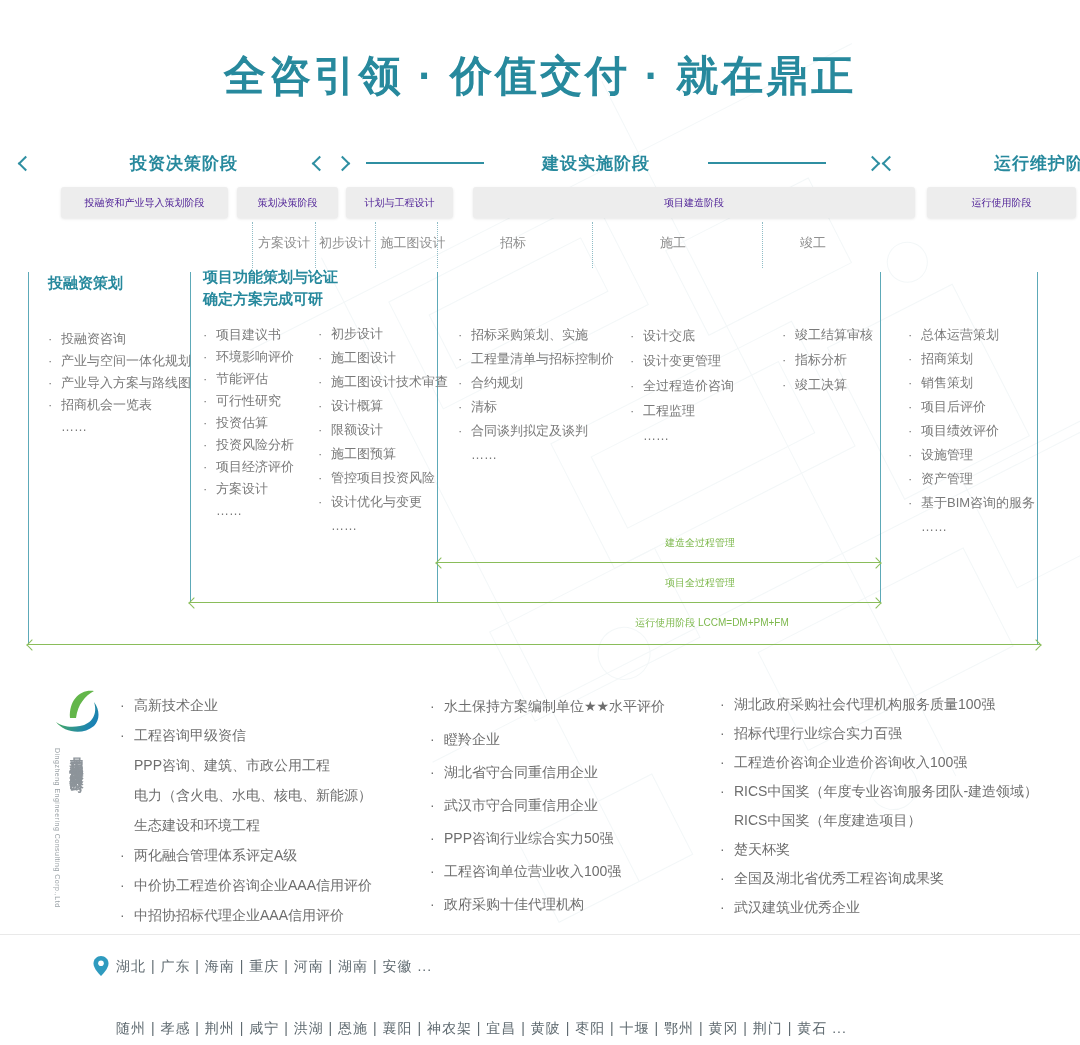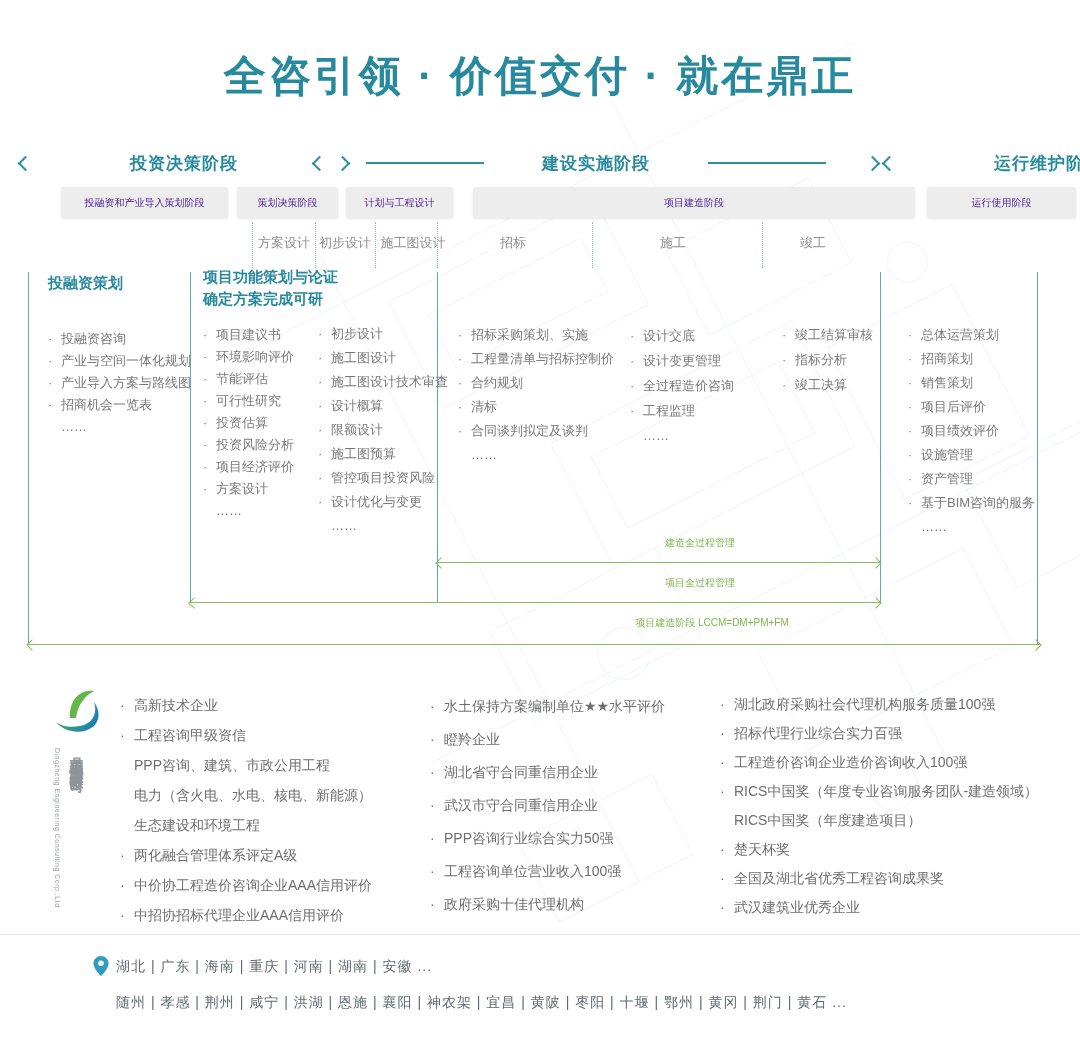--- a/index.html
+++ b/index.html
@@ -353,21 +353,21 @@
           <span class="d"></span>
           <span class="t">……</span>
         </div>
       </div>
   </div>
 
   <div class="mgmt-label" style="left:700px;top:536px;">建造全过程管理</div>
   <div class="garrow" style="left:437px;top:562px;width:443px;"></div>
   <div class="mgmt-label" style="left:700px;top:576px;">项目全过程管理</div>
   <div class="garrow" style="left:190px;top:602px;width:690px;"></div>
-  <div class="mgmt-label" style="left:712px;top:616px;">项目建造阶段 LCCM=DM+PM+FM</div>
+  <div class="mgmt-label" style="left:712px;top:616px;">运行使用阶段 LCCM=DM+PM+FM</div>
   <div class="garrow" style="left:28px;top:644px;width:1012px;"></div>
 
   <svg class="abs" style="left:48px;top:684px;" width="62" height="58" viewBox="0 0 62 58">
     <defs>
       <linearGradient id="lgblue" x1="0" y1="0" x2="1" y2="0.4">
         <stop offset="0" stop-color="#57b847"></stop>
           <stop offset="1" stop-color="#1b82b4"></stop>
       </linearGradient>
     </defs>
     <path d="M22 34 C21 16 32 5 46 7 C37 12 30 20 28 34 Z" fill="#63b64a"></path>
@@ -484,15 +484,15 @@
       </div>
   </div>
 
   <div class="divider"></div>
 
   <svg class="abs" style="left:93px;top:956px;" width="16" height="20" viewBox="0 0 24 32">
     <path d="M12 0C5.4 0 0 5.4 0 12c0 9 12 20 12 20s12-11 12-20C24 5.4 18.6 0 12 0z" fill="#2f9bbf"></path>
     <circle cx="12" cy="11.5" r="4.5" fill="#ffffff"></circle>
   </svg>
   <div class="floc" style="left:116px;top:958px;">湖北 | 广东 | 海南 | 重庆 | 河南 | 湖南 | 安徽  ...</div>
-  <div class="floc" style="left:116px;top:994px;">随州 | 孝感 | 荆州 | 咸宁 | 洪湖 | 恩施 | 襄阳 | 神农架 | 宜昌 | 黄陂 | 枣阳 | 十堰 | 鄂州 | 黄冈 | 荆门 | 黄石  ...</div>
+  <div class="floc" style="left:116px;top:1020px;">随州 | 孝感 | 荆州 | 咸宁 | 洪湖 | 恩施 | 襄阳 | 神农架 | 宜昌 | 黄陂 | 枣阳 | 十堰 | 鄂州 | 黄冈 | 荆门 | 黄石  ...</div>
 
 </div>
 
 </body></html>

